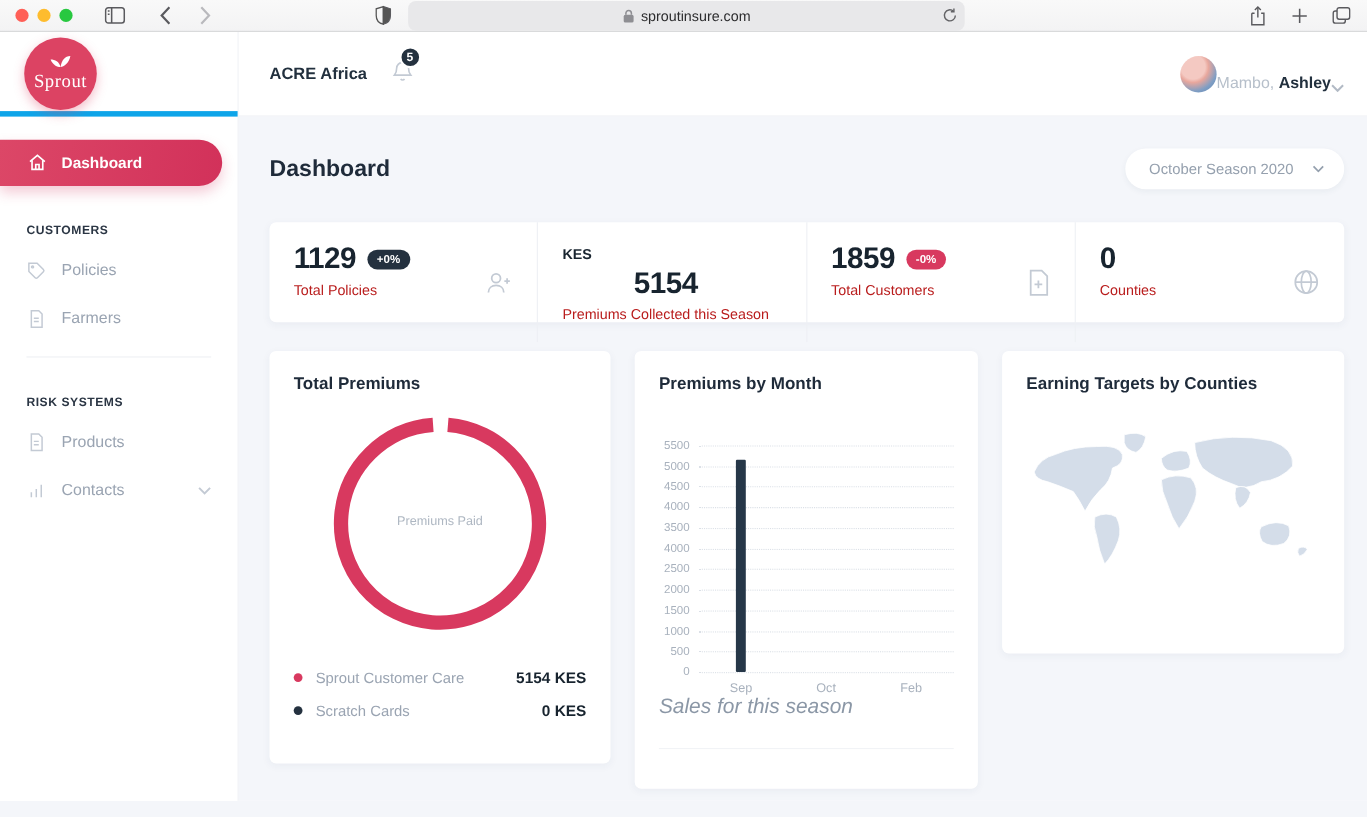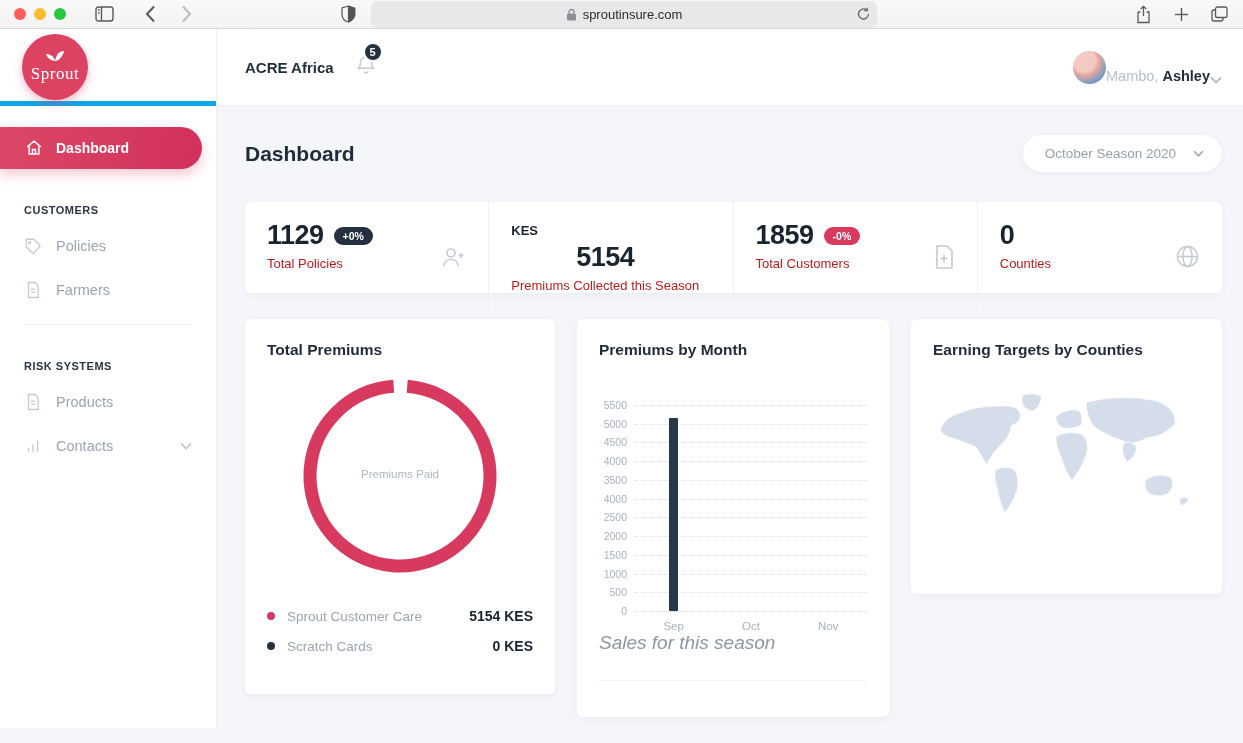--- a/index.html
+++ b/index.html
@@ -399,21 +399,21 @@
                 <div class="gridline" style="top: 149.818px;"></div>
                 <div class="gridline" style="top: 168.545px;"></div>
                 <div class="gridline" style="top: 187.273px;"></div>
                 <div class="gridline" style="top: 206px;"></div>
                 <div class="chart-bar" style="background: rgb(38, 55, 72); left: 34.1667px; height: 193.041px;"></div>
               </div>
           </div>
           <div class="cats">
               <span>Sep</span>
               <span>Oct</span>
-              <span>Nov</span>
+              <span>Feb</span>
             </div>
           <div class="bar-caption">Sales for this season</div>
           <div class="bar-footer"></div>
         </div>
 
         <div class="card map-card">
           <div class="card-title">Earning Targets by Counties</div>
           <div class="map-wrap">
             <svg width="267" height="150" viewBox="0 0 300 160">
               <path d="M8 52 Q14 38 30 34 Q48 26 72 26 Q94 24 98 34 Q100 44 88 48 Q86 62 76 70 Q66 80 60 92 Q54 80 48 72 Q34 66 22 62 Q10 60 8 52 Z"></path>

